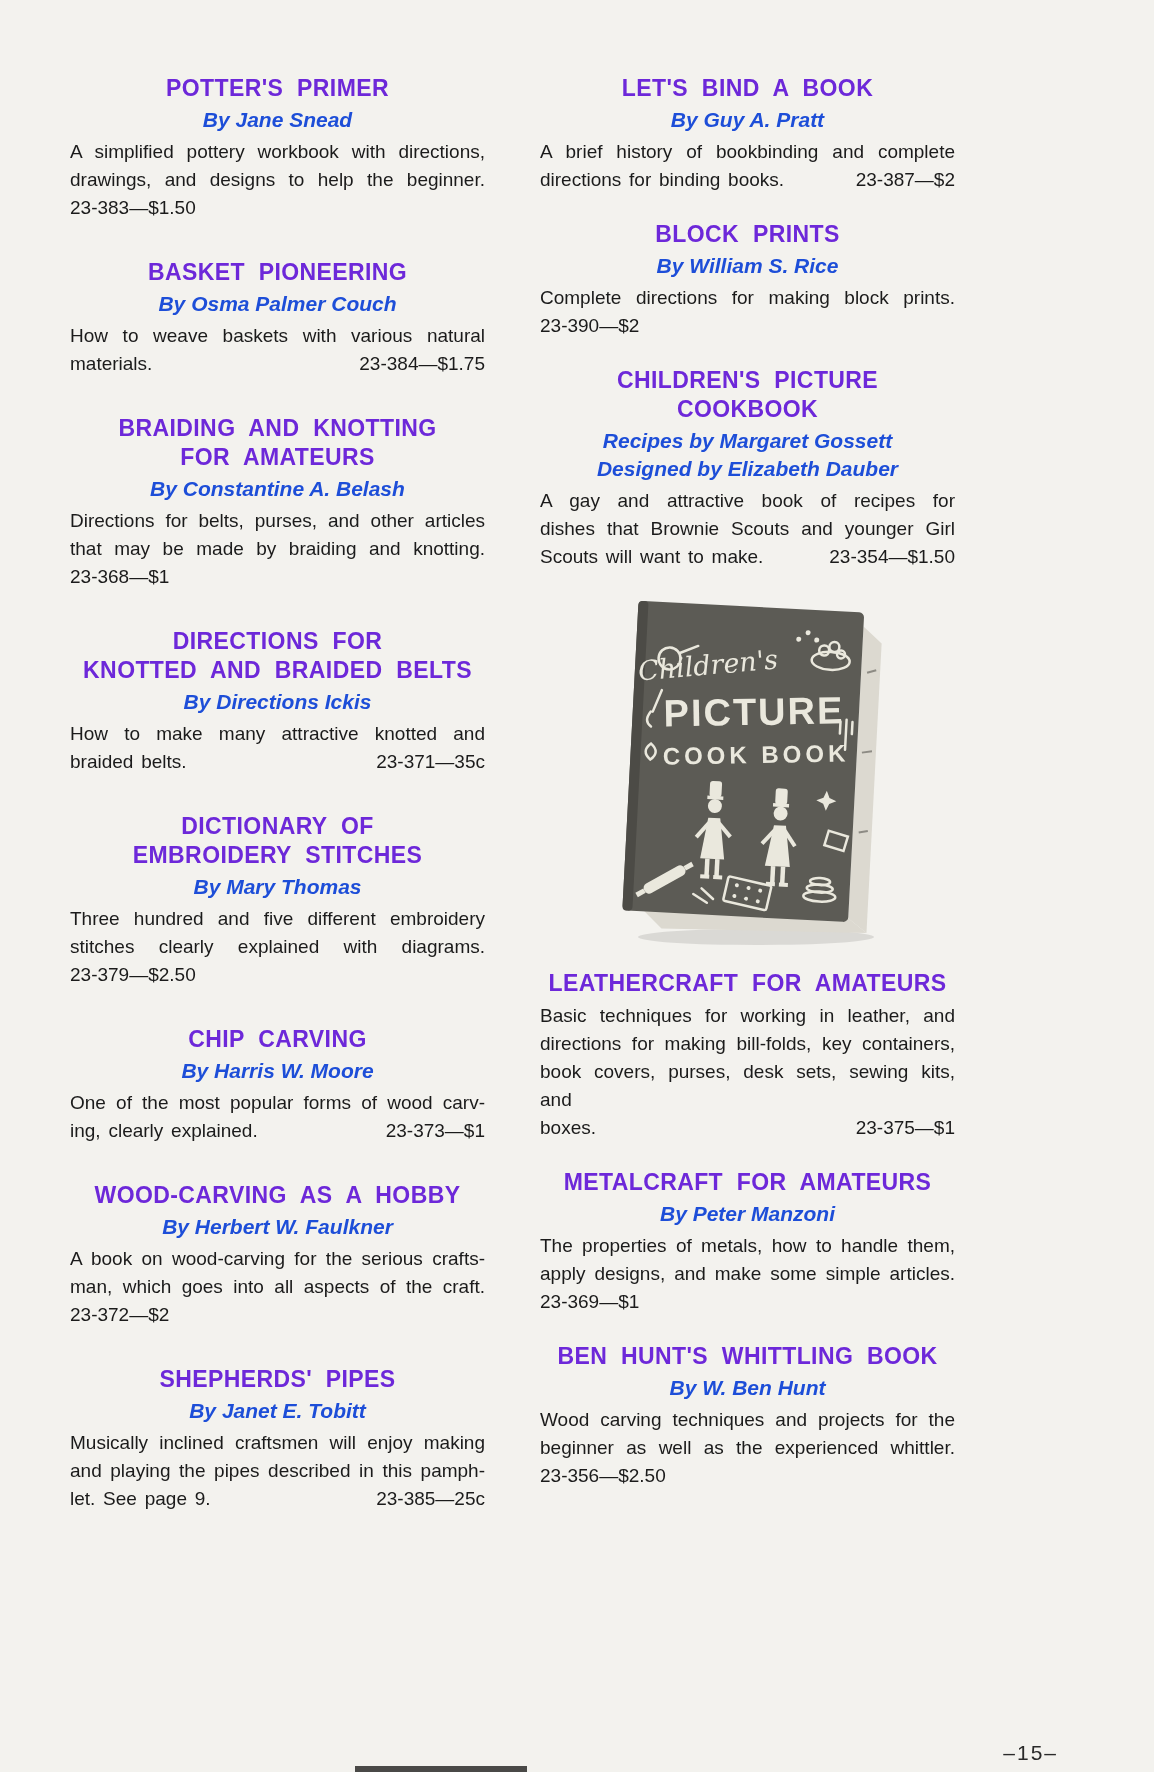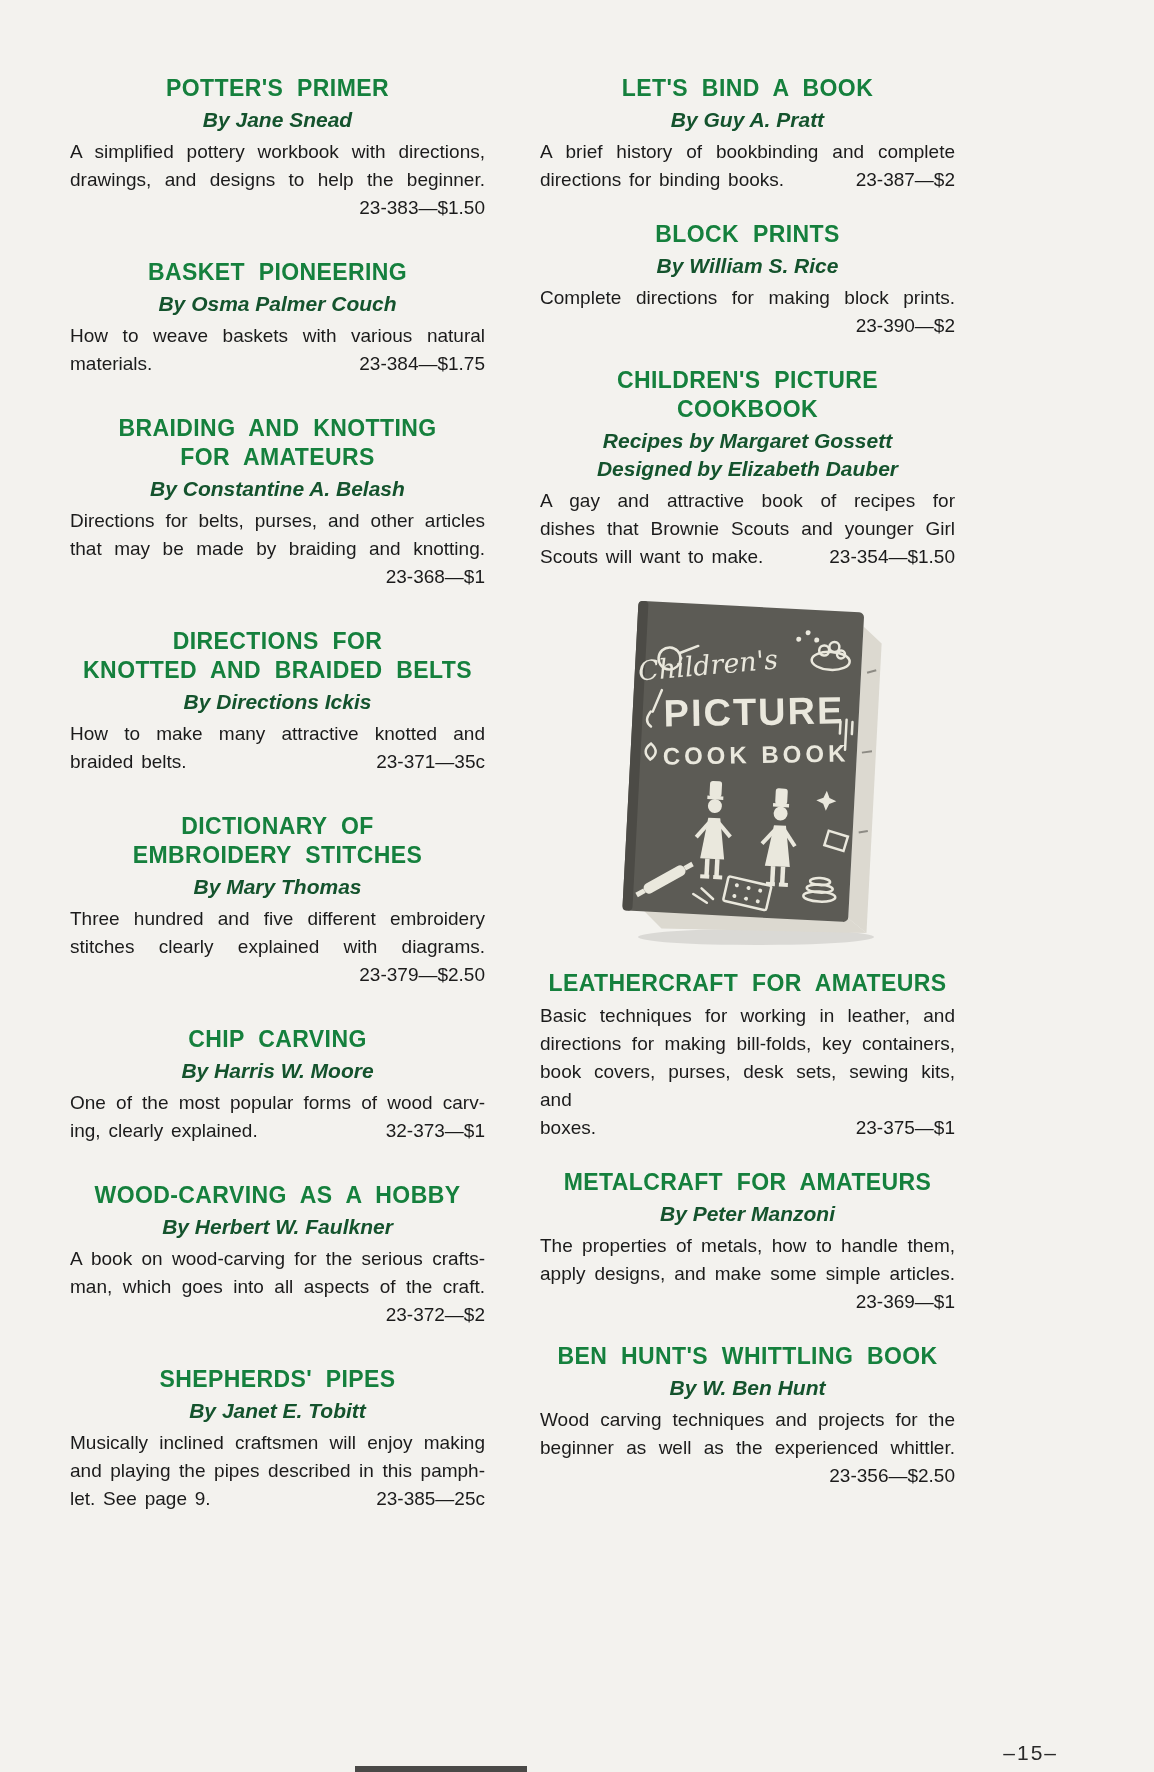--- a/index.html
+++ b/index.html
@@ -13,29 +13,29 @@
   }
   .columns { display:flex; gap:55px; padding:74px 0 0 70px; }
   .col { width:415px; }
 
   .entry { margin-bottom:36px; }
   .col-right .entry { margin-bottom:26px; }
 
   .entry-title {
     font-weight:bold; font-size:23px; line-height:29px;
     text-align:center; white-space:pre-line;
-    letter-spacing:.4px; word-spacing:7px; color:#15803d;
+    letter-spacing:.4px; word-spacing:7px; color:#6d28d9;
   }
   .entry-byline {
     font-weight:bold; font-style:italic; font-size:21px; line-height:28px;
-    text-align:center; white-space:pre-line; margin-top:3px; color:#14532d;
+    text-align:center; white-space:pre-line; margin-top:3px; color:#1d4ed8;
   }
   .entry-body { margin-top:4px; font-size:19px; line-height:28px; word-spacing:2.5px; }
   .body-line { text-align:justify; text-align-last:justify; }
-  .price-center { text-align:right; }
+  .price-center { text-align:left; }
   .price-inline { display:flex; justify-content:space-between; }
 
   .book-figure { position:relative; height:360px; margin:4px 0 12px 64px; width:300px; display:none; }
 
   .page-number {
     position:absolute; top:1741px; right:96px;
     font-size:21px; letter-spacing:2px; word-spacing:2px; color:#2a2a2a;
   }
   .scan-artifact {
     position:absolute; bottom:0; left:355px; width:172px; height:6px;
@@ -99,21 +99,21 @@
           <div class="price-center">23-379—$2.50</div>
         </div>
   </div>
       <div class="entry">
     <div class="entry-title">CHIP CARVING</div>
     <div class="entry-byline">By Harris W. Moore</div>
     <div class="entry-body">
           <div class="body-line">One of the most popular forms of wood carv-</div>
           <div class="price-inline">
             <span>ing, clearly explained.</span>
-            <span>32-373—$1</span>
+            <span>23-373—$1</span>
           </div>
         </div>
   </div>
       <div class="entry">
     <div class="entry-title">WOOD-CARVING AS A HOBBY</div>
     <div class="entry-byline">By Herbert W. Faulkner</div>
     <div class="entry-body">
           <div class="body-line">A book on wood-carving for the serious crafts-</div>
           <div class="body-line">man, which goes into all aspects of the craft.</div>
           <div class="price-center">23-372—$2</div>

